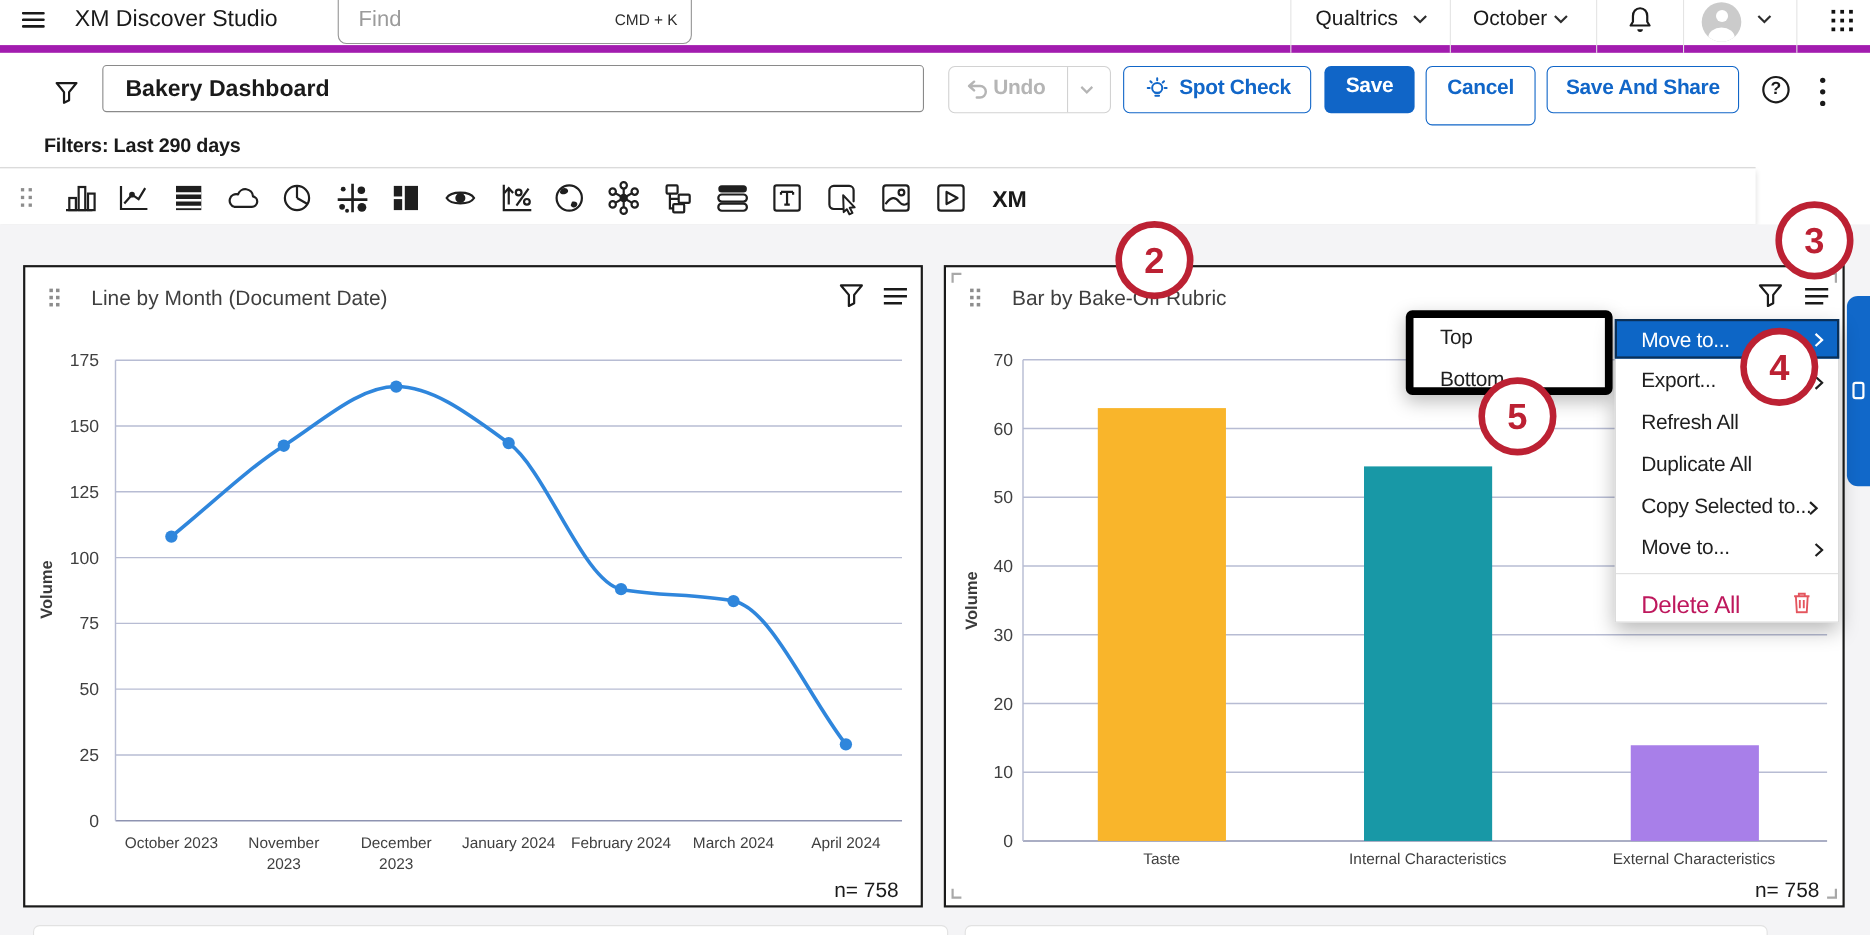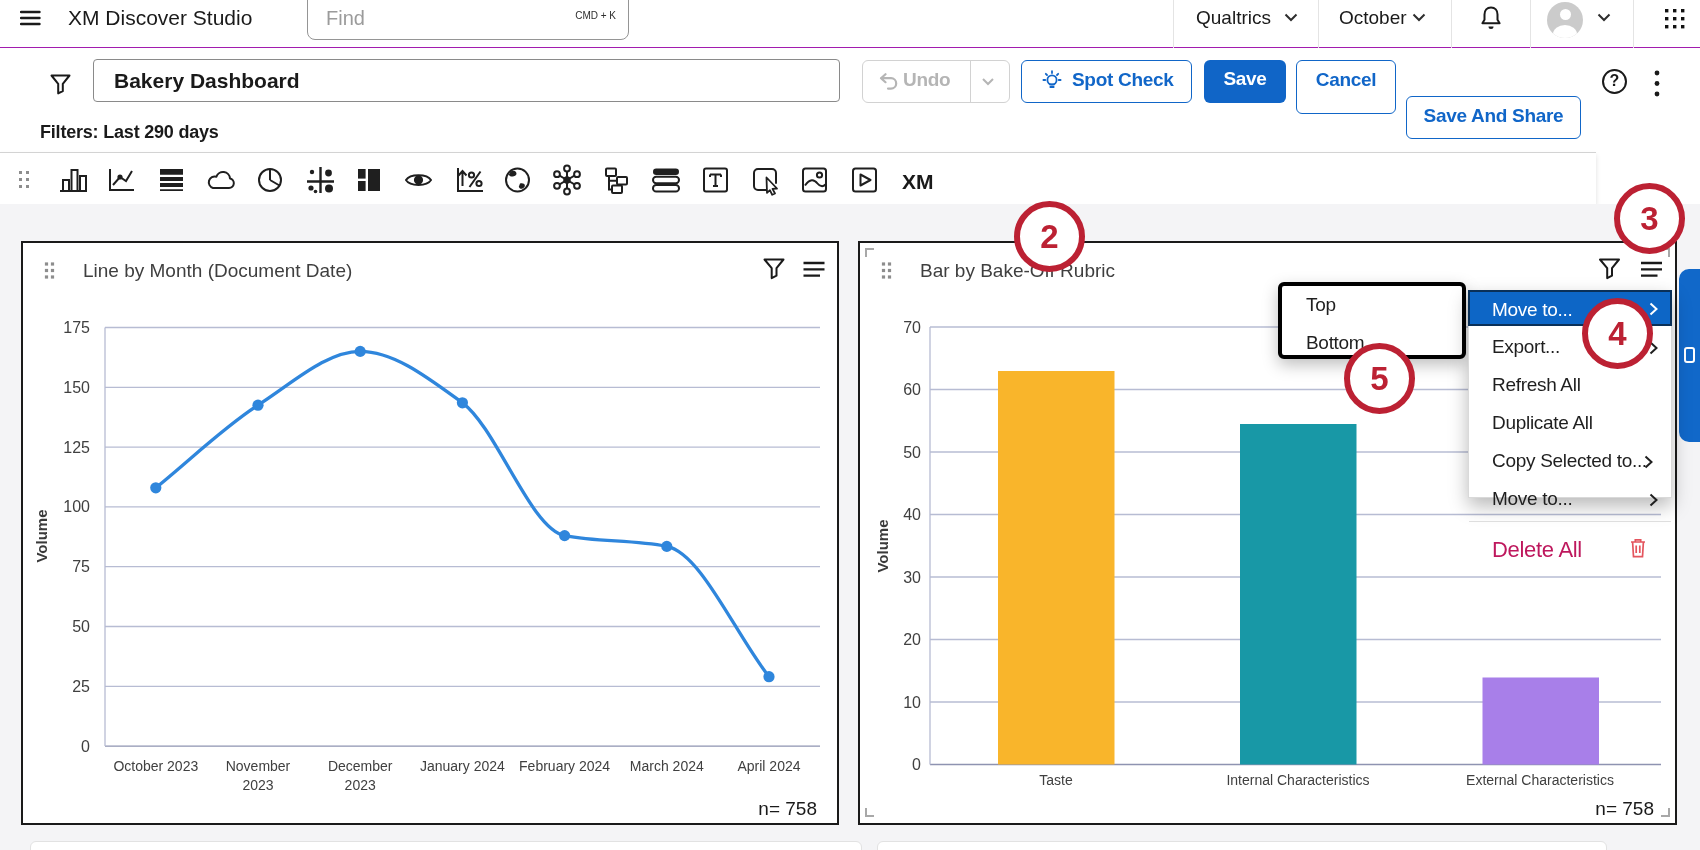--- a/index.html
+++ b/index.html
@@ -4,29 +4,29 @@
 <style>
   * { margin:0; padding:0; box-sizing:border-box; }
   html,body { width:1700px; height:850px; overflow:hidden; background:#fff;
     font-family:"Liberation Sans", sans-serif; }
   body { position:relative; }
   .abs { position:absolute; }
 </style>
 </head>
 <body>
 
-<div class="abs" id="topbar" style="left:0;top:0;width:1700px;height:48px;background:#fff;border-bottom:1px solid #a21caf;">
+<div class="abs" id="topbar" style="left:0;top:0;width:1700px;height:48px;background:#fff;border-bottom:7px solid #a21caf;">
   <svg class="abs" style="left:20px;top:10px;" width="21" height="16" viewBox="0 0 21 16">
     <path d="M1 2 H19.5 M1 8 H19.5 M1 14 H19.5" stroke="#1a1a1a" stroke-width="2.4" stroke-linecap="round"></path>
   </svg>
   <div class="abs" style="left:68px;top:6px;font-size:21px;color:#1a1a1a;">XM Discover Studio</div>
 
   <div class="abs" style="left:307px;top:-10px;width:322px;height:50px;border:1px solid #959595;border-radius:8px;background:#fff;">
     <div class="abs" style="left:18px;top:16px;font-size:20px;color:#9b9b9b;">Find</div>
-    <div class="abs" style="right:12px;top:19px;font-size:10px;color:#2e2e2e;">CMD + K</div>
+    <div class="abs" style="right:12px;top:19px;font-size:14px;color:#2e2e2e;">CMD + K</div>
   </div>
 
   <div class="abs" style="left:1173px;top:0;width:1px;height:48px;background:#e4e4e4;"></div>
   <div class="abs" style="left:1318px;top:0;width:1px;height:48px;background:#e4e4e4;"></div>
   <div class="abs" style="left:1451px;top:0;width:1px;height:48px;background:#e4e4e4;"></div>
   <div class="abs" style="left:1530px;top:0;width:1px;height:48px;background:#e4e4e4;"></div>
   <div class="abs" style="left:1633px;top:0;width:1px;height:48px;background:#e4e4e4;"></div>
   <div class="abs" style="left:1196px;top:7px;font-size:19px;color:#1a1a1a;">Qualtrics</div>
   <svg class="abs" style="left:1284px;top:13px;" width="14" height="9" viewBox="0 0 14 9">
       <path d="M1.5 1.5 L7 7 L12.5 1.5" fill="none" stroke="#2e2e2e" stroke-width="2"></path>
@@ -97,21 +97,21 @@
   </div>
 
   <div class="abs" style="left:1204px;top:11px;width:82px;height:43px;border-radius:6px;background:#1065c7;">
     <div class="abs" style="left:0;top:8px;width:82px;text-align:center;font-size:19px;letter-spacing:-0.3px;font-weight:700;color:#fff;">Save</div>
   </div>
 
   <div class="abs" style="left:1296px;top:11px;width:100px;height:54px;border:1px solid #1166c8;border-radius:6px;background:#fff;">
     <div class="abs" style="left:0;top:8px;width:98px;text-align:center;font-size:19px;letter-spacing:-0.3px;font-weight:700;color:#1166c8;">Cancel</div>
   </div>
 
-  <div class="abs" style="left:1406px;top:11px;width:175px;height:43px;border:1px solid #1166c8;border-radius:6px;background:#fff;margin-top:36px;">
+  <div class="abs" style="left:1406px;top:11px;width:175px;height:43px;border:1px solid #1166c8;border-radius:6px;background:#fff;">
     <div class="abs" style="left:0;top:8px;width:173px;text-align:center;font-size:19px;letter-spacing:-0.3px;font-weight:700;color:#1166c8;">Save And Share</div>
   </div>
 
   <div class="abs" style="left:1602px;top:20px;width:25px;height:25px;border:2px solid #1a1a1a;border-radius:50%;">
     <div class="abs" style="left:0;top:1px;width:21px;text-align:center;font-size:16px;font-weight:700;color:#1a1a1a;">?</div>
   </div>
 
   <svg class="abs" style="left:1654px;top:21px;" width="6" height="27" viewBox="0 0 6 27">
     <circle cx="3" cy="3" r="2.4" fill="#1a1a1a"></circle>
       <circle cx="3" cy="13.5" r="2.4" fill="#1a1a1a"></circle>
@@ -316,26 +316,26 @@
 <text x="1298" y="785" font-size="14" fill="#404040" text-anchor="middle">Internal Characteristics</text>
 <text x="1540" y="785" font-size="14" fill="#404040" text-anchor="middle">External Characteristics</text>
 <text transform="translate(888,546) rotate(-90)" font-size="15" font-weight="700" fill="#3a3a3a" text-anchor="middle">Volume</text>
 <text x="1654" y="815" font-size="19" fill="#1a1a1a" text-anchor="end">n= 758</text>
 </svg>
 
 <div class="abs" style="left:1679px;top:269px;width:25px;height:173px;background:#1168c9;border-radius:10px 0 0 10px;">
   <div class="abs" style="left:5px;top:78px;width:11px;height:16px;border:2px solid #fff;border-radius:3px;"></div>
 </div>
 
-<div class="abs" style="left:1278px;top:282px;width:188px;height:77px;background:#fff;border:4px solid #000000;border-radius:6px;box-shadow:0 6px 16px rgba(0,0,0,0.25);">
+<div class="abs" style="left:1278px;top:282px;width:188px;height:77px;background:#fff;border:7px solid #000000;border-radius:6px;box-shadow:0 6px 16px rgba(0,0,0,0.25);">
   <div class="abs" style="left:24px;top:8px;font-size:19px;letter-spacing:-0.3px;color:#1f1f1f;">Top</div>
   <div class="abs" style="left:24px;top:46px;font-size:19px;letter-spacing:-0.3px;color:#1f1f1f;">Bottom</div>
 </div>
 
-<div class="abs" style="left:1468px;top:290px;width:204px;height:208px;background:#fff;border:1px solid #d9d9d9;box-shadow:0 8px 18px rgba(0,0,0,0.28);">
+<div class="abs" style="left:1468px;top:290px;width:204px;height:276px;background:#fff;border:1px solid #d9d9d9;box-shadow:0 8px 18px rgba(0,0,0,0.28);">
   <div class="abs" style="left:-1px;top:-1px;width:204px;height:36px;background:#0d66c6;border:2px solid #0a3058;">
     <div class="abs" style="left:22px;top:7px;font-size:19px;letter-spacing:-0.3px;color:#fff;">Move to...</div>
     <svg class="abs" style="left:179px;top:10px;" width="9" height="14" viewBox="0 0 9 14">
         <path d="M1.5 1.5 L7.5 7 L1.5 12.5" fill="none" stroke="#fff" stroke-width="2"></path>
       </svg>
   </div>
   <div class="abs" style="left:23px;top:45px;font-size:19px;letter-spacing:-0.3px;color:#1f1f1f;">Export...</div>
   <svg class="abs" style="left:180px;top:50px;" width="9" height="14" viewBox="0 0 9 14">
       <path d="M1.5 1.5 L7.5 7 L1.5 12.5" fill="none" stroke="#1f1f1f" stroke-width="2"></path>
     </svg>

